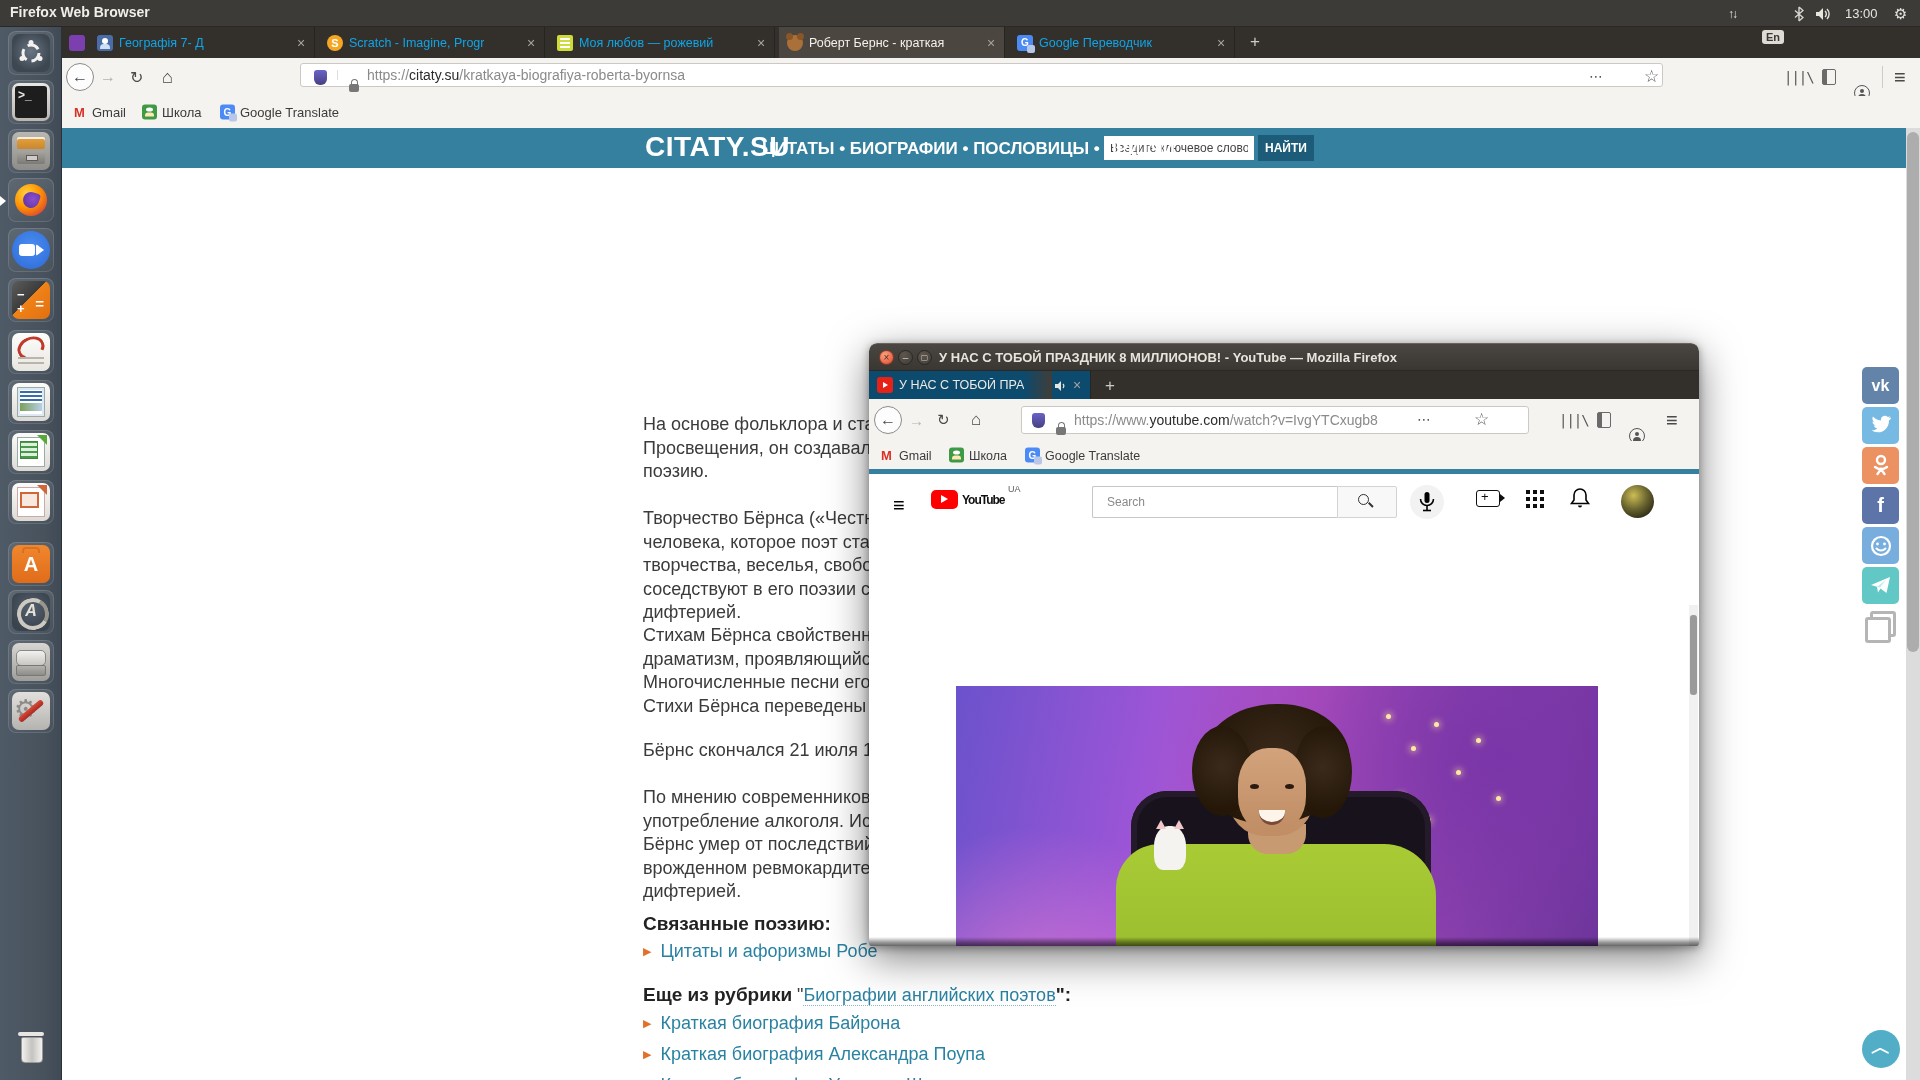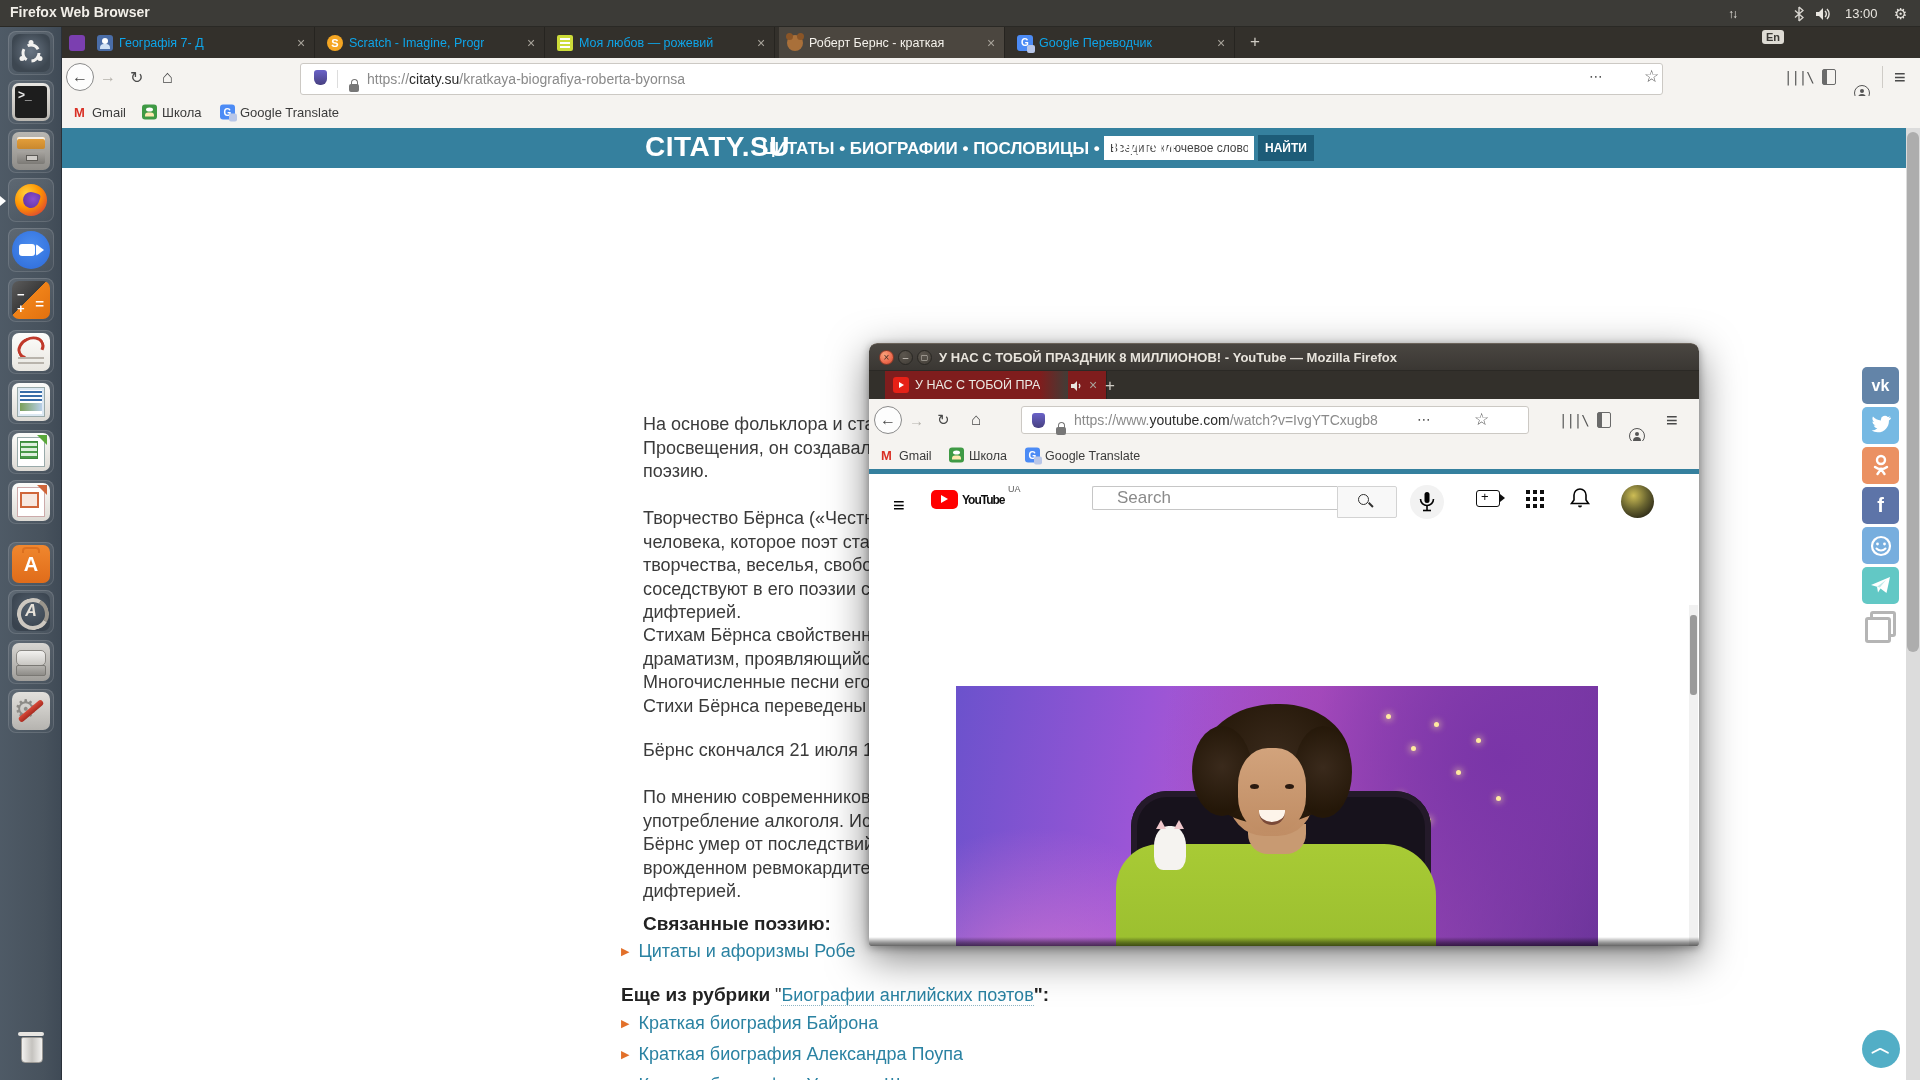--- a/index.html
+++ b/index.html
@@ -127,55 +127,55 @@
   #mw-bookbar{position:absolute;left:0;top:69px;width:100%;height:32px;}
   #siteheader{position:absolute;left:0;top:101px;width:100%;height:40px;background:#35809e;}
   #siteheader .logo{position:absolute;left:583px;top:3px;font-size:28px;font-weight:bold;color:#fff;letter-spacing:.5px;z-index:2;}
   #siteheader .topnav{position:absolute;left:700px;top:11px;font-size:17px;font-weight:bold;color:#fff;white-space:nowrap;z-index:1;}
   #siteheader .search{position:absolute;left:1042px;top:8px;width:150px;height:24px;border:none;font-size:12px;padding:0 6px;box-sizing:border-box;background:#fff;color:#333;}
   #siteheader .search::placeholder{color:#444;}
   #siteheader .findbtn{position:absolute;left:1196px;top:7px;width:56px;height:26px;background:#1d5c78;color:#fff;font-size:12px;font-weight:bold;border:none;text-align:center;line-height:26px;}
   #content{position:absolute;left:0;top:141px;width:100%;height:912px;background:#fff;}
   .para{position:absolute;left:581px;font-size:18px;line-height:23.5px;color:#3b3b3b;white-space:nowrap;}
   .h-rel{position:absolute;left:581px;font-size:19px;font-weight:bold;color:#222;white-space:nowrap;}
-  .linkrow{position:absolute;left:559px;font-size:18px;white-space:nowrap;color:#3b3b3b;}
+  .linkrow{position:absolute;left:581px;font-size:18px;white-space:nowrap;color:#3b3b3b;}
   .linkrow .bullet{color:#e2702a;font-size:11px;margin-right:9px;vertical-align:2px;}
   .linkrow a,.linkrow .lnk{color:#2a82a2;text-decoration:none;}
   .rubric .dotted{border-bottom:1px dotted #8fb6c4;}
   .rubric b{color:#222;font-size:19px;}
 
   
   #ytwin{position:absolute;left:869px;top:343px;width:830px;height:603px;z-index:50;
     box-shadow:0 12px 40px rgba(0,0,0,.5),0 2px 8px rgba(0,0,0,.35);border-radius:8px 8px 2px 2px;background:#fff;overflow:hidden;}
   #yt-titlebar{position:absolute;left:0;top:0;width:100%;height:28px;
     background:linear-gradient(180deg,#4a4641,#3a3733);border-bottom:1px solid #2b2925;box-sizing:border-box;border-radius:8px 8px 0 0;border-top:1px solid #6b635a;}
   .wbtn{position:absolute;top:6px;width:15px;height:15px;border-radius:50%;box-sizing:border-box;font-size:10px;line-height:13px;text-align:center;color:#4a3228;}
   .wclose{left:10px;background:radial-gradient(circle at 35% 30%,#f9a37c,#ee6b4e 60%,#c74a32);border:1px solid #8a3a28;}
   .wmin{left:29px;background:radial-gradient(circle at 35% 30%,#5c564e,#413d37);border:1px solid #2a2824;color:#cfc9c0;}
   .wmax{left:48px;background:radial-gradient(circle at 35% 30%,#5c564e,#413d37);border:1px solid #2a2824;color:#cfc9c0;font-size:8px;}
   #yt-title{position:absolute;left:70px;top:6px;font-size:13px;font-weight:bold;color:#e8e4dc;white-space:nowrap;}
   #yt-tabbar{position:absolute;left:0;top:28px;width:100%;height:28px;}
-  #yt-tab{left:16px;width:222px;background:#7f1d1d;}
+  #yt-tab{left:0;width:222px;background:#0c4a6e;}
   #yt-tab .fade{background:linear-gradient(90deg,#413d3700,#413d37);right:38px;}
   #yt-tab .tlabel{color:#eceae4;max-width:132px;}
   .ytfav{background:#e62117;border-radius:3px;}
   .ytfav::after{content:"";position:absolute;left:6px;top:4.5px;width:0;height:0;border-top:3.5px solid transparent;border-bottom:3.5px solid transparent;border-left:5.5px solid #fff;}
   #yt-tab .spk{position:absolute;right:22px;top:7px;}
   #yt-navbar{position:absolute;left:0;top:56px;width:100%;height:42px;}
   #yt-bookbar{position:absolute;left:0;top:98px;width:100%;height:28px;}
   #yt-loading{position:absolute;left:0;top:126px;width:100%;height:5px;background:#35809e;}
   #yt-content{position:absolute;left:0;top:131px;width:100%;height:472px;background:#fff;}
   #yt-header{position:absolute;left:0;top:4px;width:100%;height:52px;background:#fff;}
   .yth-burger{position:absolute;left:24px;top:16px;font-size:20px;color:#030303;}
   #yt-logo{position:absolute;left:62px;top:12px;display:flex;align-items:center;gap:4px;}
   #yt-logo .play{width:27px;height:19px;background:#ff0000;border-radius:5px;position:relative;}
   #yt-logo .play::after{content:"";position:absolute;left:10px;top:5px;border-top:4.5px solid transparent;border-bottom:4.5px solid transparent;border-left:7px solid #fff;}
   #yt-logo .wordmark{font-size:12px;font-weight:bold;letter-spacing:-1px;color:#0f0f0f;}
   #yt-logo .region{position:absolute;right:-16px;top:-6px;font-size:9px;color:#606060;letter-spacing:0;}
-  #yt-search{position:absolute;left:223px;top:8px;width:245px;height:24px;border:1px solid #c6c6c6;border-right:none;border-radius:2px 0 0 2px;box-sizing:border-box;font-size:17px;padding:0 24px;color:#111;}
+  #yt-search{position:absolute;left:223px;top:8px;width:245px;height:32px;border:1px solid #c6c6c6;border-right:none;border-radius:2px 0 0 2px;box-sizing:border-box;font-size:12px;padding:0 14px;color:#111;}
   #yt-search::placeholder{color:#8a8a8a;}
   #yt-searchbtn{position:absolute;left:468px;top:8px;width:60px;height:32px;background:#f8f8f8;border:1px solid #d3d3d3;box-sizing:border-box;border-radius:0 2px 2px 0;}
   .mag{position:absolute;left:20px;top:7px;width:11px;height:11px;border:1.5px solid #30302f;border-radius:50%;box-sizing:border-box;}
   .mag::after{content:"";position:absolute;left:9px;top:9px;width:6px;height:1.5px;background:#30302f;transform:rotate(45deg);}
   #yt-mic{position:absolute;left:541px;top:7px;width:34px;height:34px;border-radius:50%;background:#f2f2f2;}
   .icbtn{position:absolute;top:12px;}
   #yt-create{left:607px;width:24px;height:17px;border:1.6px solid #0f0f0f;border-radius:3px;box-sizing:border-box;}
   #yt-create::after{content:"+";position:absolute;left:4px;top:-2px;font-size:13px;color:#0f0f0f;}
   #yt-create::before{content:"";position:absolute;right:-6px;top:3px;border-top:4px solid transparent;border-bottom:4px solid transparent;border-left:5px solid #0f0f0f;}
   #yt-grid{left:657px;width:4px;height:4px;background:#0f0f0f;
@@ -392,21 +392,21 @@
           <span class="tclose">×</span>
       </div>
       <span class="newtab" style="left:1180px">+</span>
     </div>
 
     <div id="mw-navbar" class="navbar">
       <span class="navbtn backbtn" style="left:4px">←</span>
       <span class="navbtn" style="left:38px;font-size:16px;color:#b5b2ac">→</span>
       <span class="navbtn" style="left:68px;font-size:16px">↻</span>
       <span class="navbtn" style="left:100px;font-size:18px">⌂</span>
-      <div class="urlbar" style="left:238px;top:5px;width:1363px;height:32px">
+      <div class="urlbar" style="left:238px;top:5px;width:1363px;height:24px">
         <div class="abs shield-ic" style="left:13px;top:6px"></div>
         <div class="abs" style="left:36px;top:6px;bottom:6px;width:1px;background:#ddd"></div>
         <div class="abs lock-ic" style="left:48px"></div>
         <span class="urltext" style="left:66px"><span>https://</span><b>citaty.su</b><span>/kratkaya-biografiya-roberta-byornsa</span></span>
         <div class="abs reader-ic" style="left:1248px;top:5px"></div>
         <span class="abs dots3" style="left:1288px;top:4px">⋯</span>
         <div class="abs pocket-ic" style="left:1316px;top:7px"></div>
         <span class="abs star-ic" style="left:1343px;top:2px">☆</span>
       </div>
       <span class="navbtn lib-ic" style="left:1722px">|||\</span>

